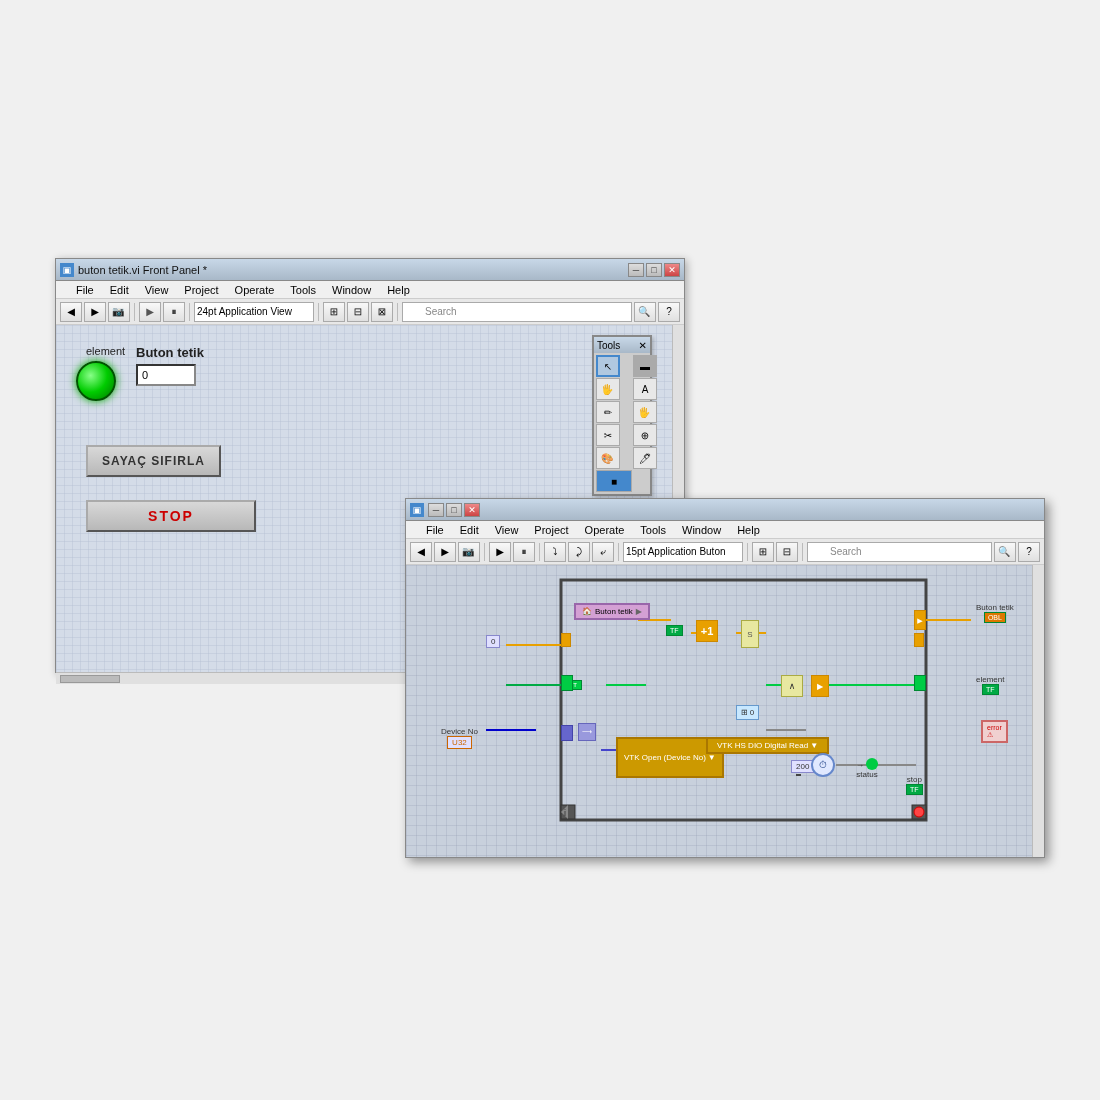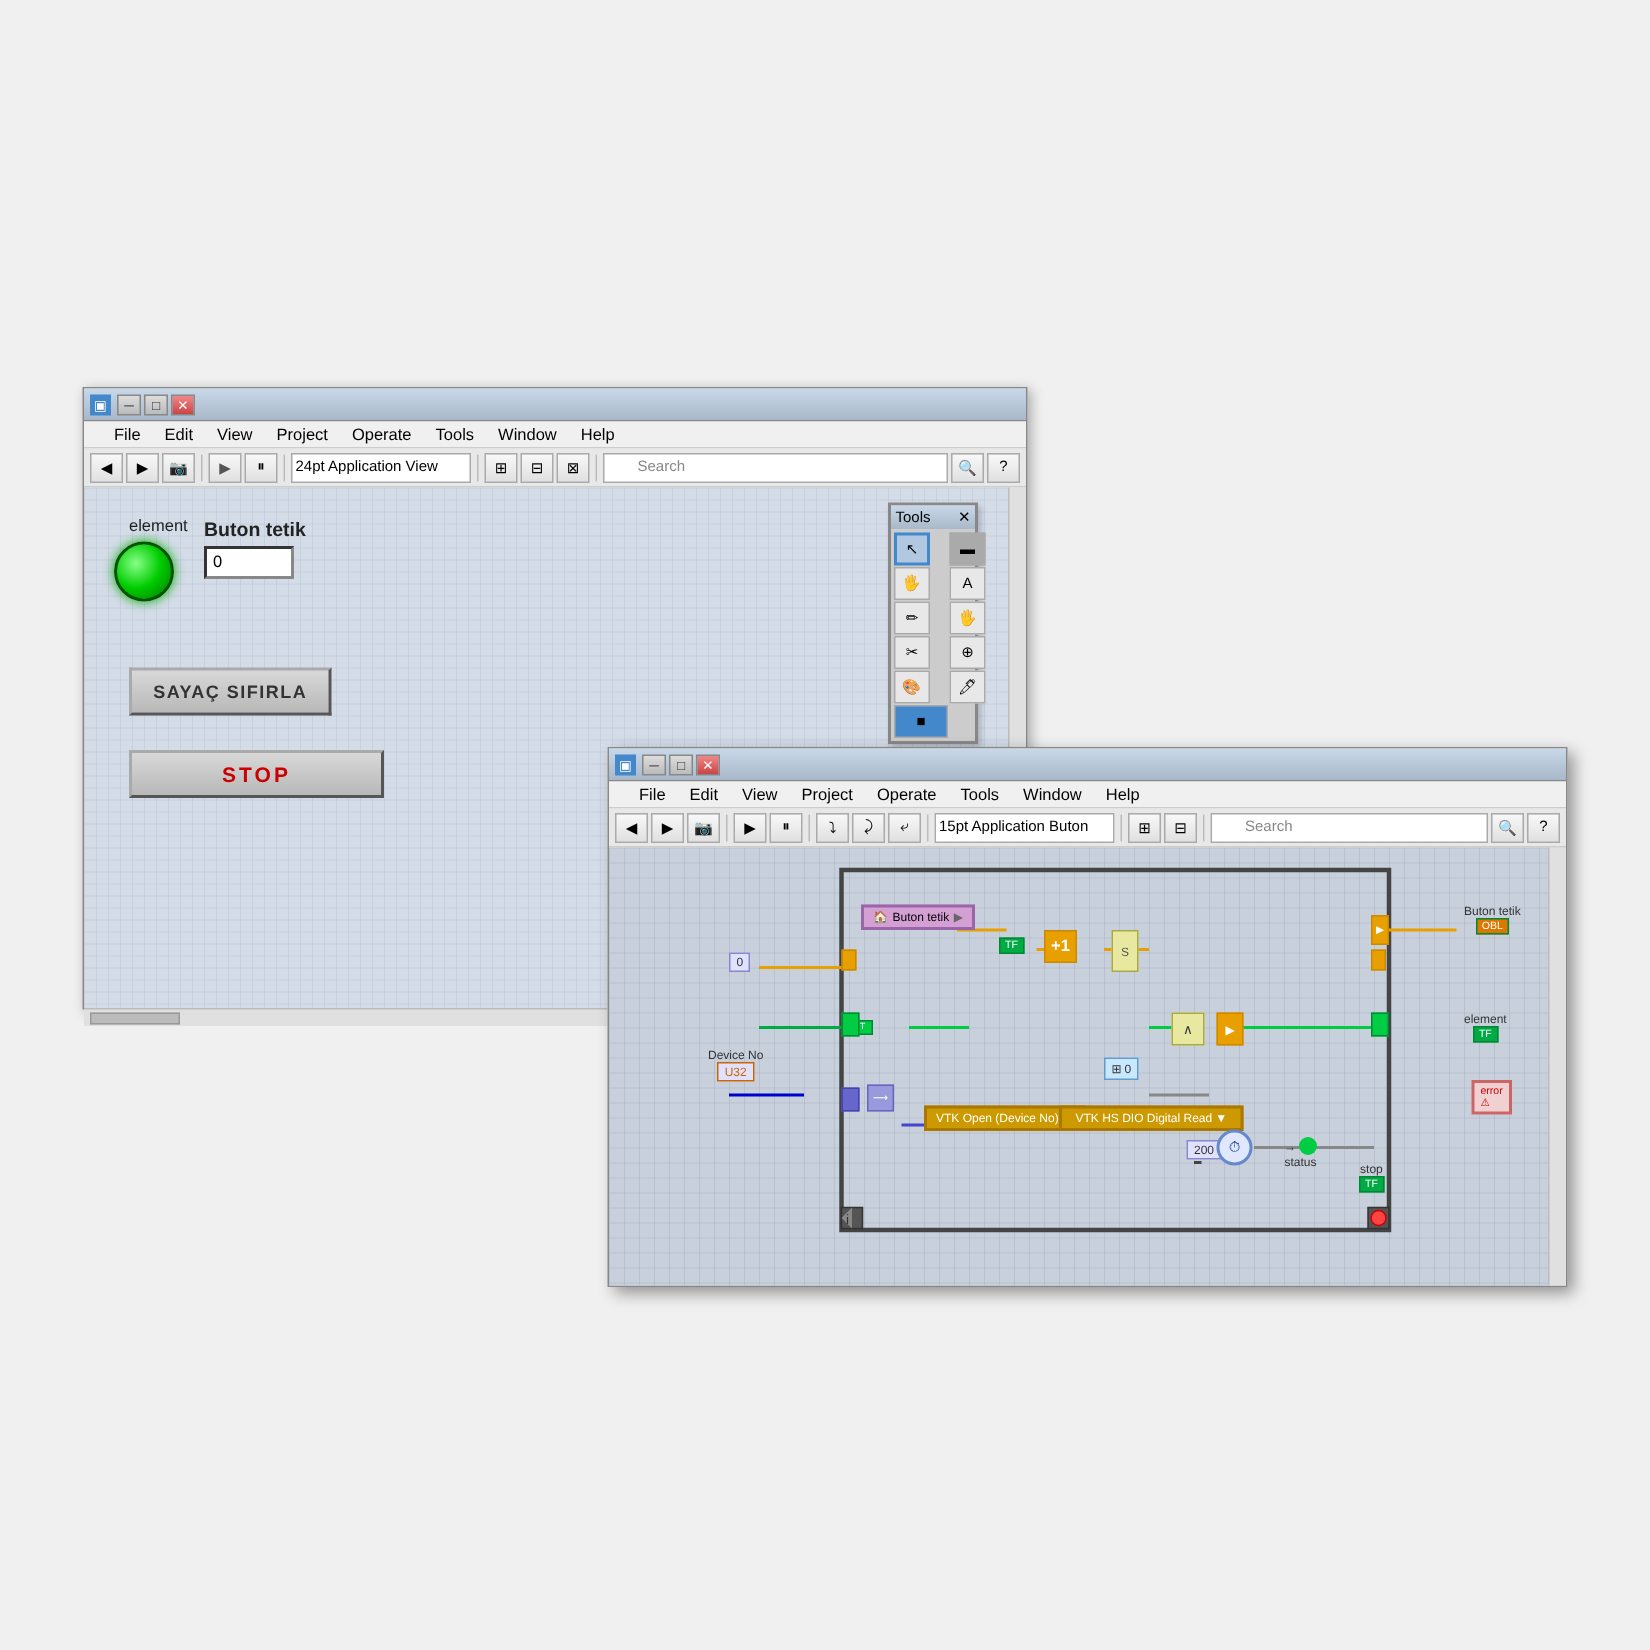--- a/index.html
+++ b/index.html
@@ -389,20 +389,21 @@
       color: white;
     }
   </style>
 </head>
 <body>
 
 <div class="front-panel-window">
 
   <div class="window-titlebar">
     <div class="title-icon">▣</div>
+    <span class="title-text">buton tetik.vi Front Panel *</span>
     <div class="window-controls">
       <div class="win-btn">─</div>
       <div class="win-btn">□</div>
       <div class="win-btn close">✕</div>
     </div>
   </div>
 
   <div class="window-menubar">
     <span class="menu-item">File</span>
     <span class="menu-item">Edit</span>
@@ -623,33 +624,33 @@
         <div class="indicator-block">TF</div>
       </div>
 
       <div class="node-block" style="left:330px; top:140px;">
         <div style="background:#c8e8ff; border:1px solid #6699cc; padding:2px 4px; font-size:8px; color:#333; display:flex; align-items:center; gap:2px;">
           <span>⊞</span>
           <span>0</span>
         </div>
       </div>
 
-      <div class="node-block" style="left:35px; top:134px;margin-left:31px;">
+      <div class="node-block" style="left:35px; top:162px;">
         <div style="font-size:8px; color:#333;">Device No</div>
         <div class="num-const" style="border-color:#cc6600; color:#cc6600;">U32</div>
       </div>
 
       <div style="position:absolute; left:155px; top:160px; width:12px; height:16px; background:#6666cc; border:1px solid #4444aa;"></div>
 
       <div class="node-block" style="left:172px; top:158px;">
         <div style="width:18px; height:18px; background:#9999dd; border:1px solid #6666bb; display:flex; align-items:center; justify-content:center; font-size:7px; color:white;">⟶</div>
       </div>
 
       <div class="node-block" style="left:210px; top:172px;">
-        <div style="background:#cc9900; border:2px solid #aa7700; padding:2px 6px; font-size:8px; color:white; white-space:nowrap; display:flex; align-items:center; gap:2px;">
+        <div style="background:#cc9900; border:2px solid #aa7700; padding:14px 6px; font-size:8px; color:white; white-space:nowrap; display:flex; align-items:center; gap:2px;">
           <span>VTK Open (Device No)</span>
           <span>▼</span>
         </div>
       </div>
 
       <div style="position:absolute; left:357px; top:181px; width:50px; height:2px; background:#6666cc;"></div>
 
       <div class="node-block" style="left:300px; top:172px;">
         <div style="background:#cc9900; border:2px solid #aa7700; padding:2px 9px; font-size:8px; color:white; white-space:nowrap; display:flex; align-items:center; gap:2px;">
           <span>VTK HS DIO Digital Read</span>

